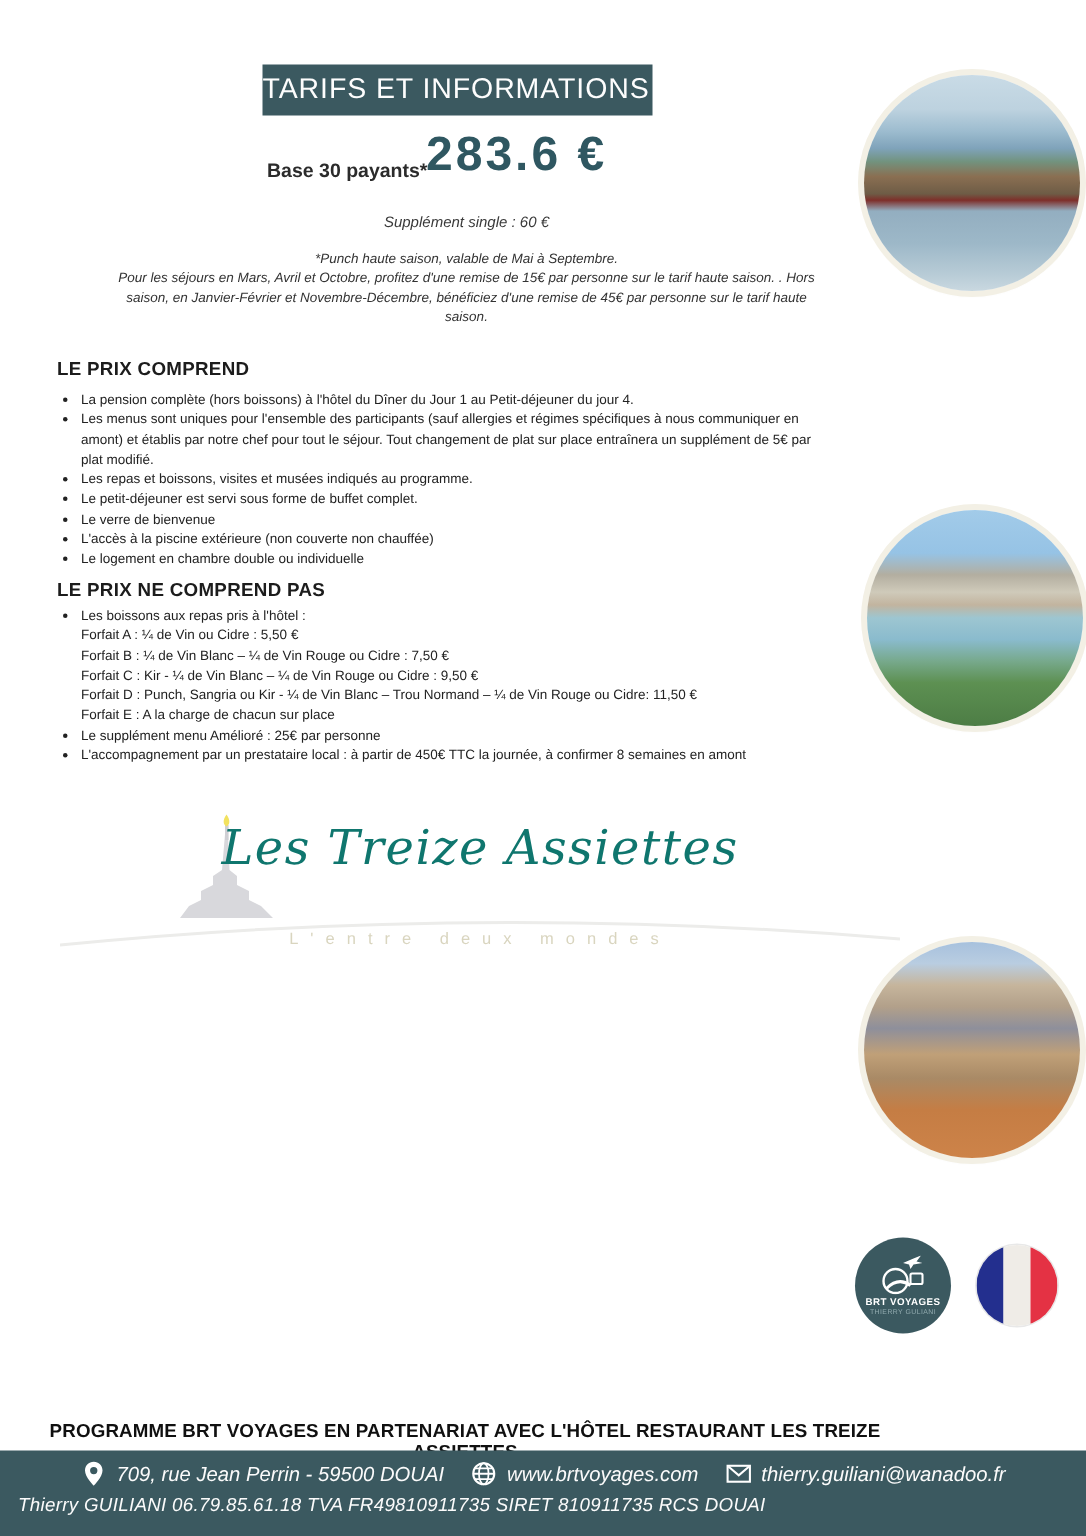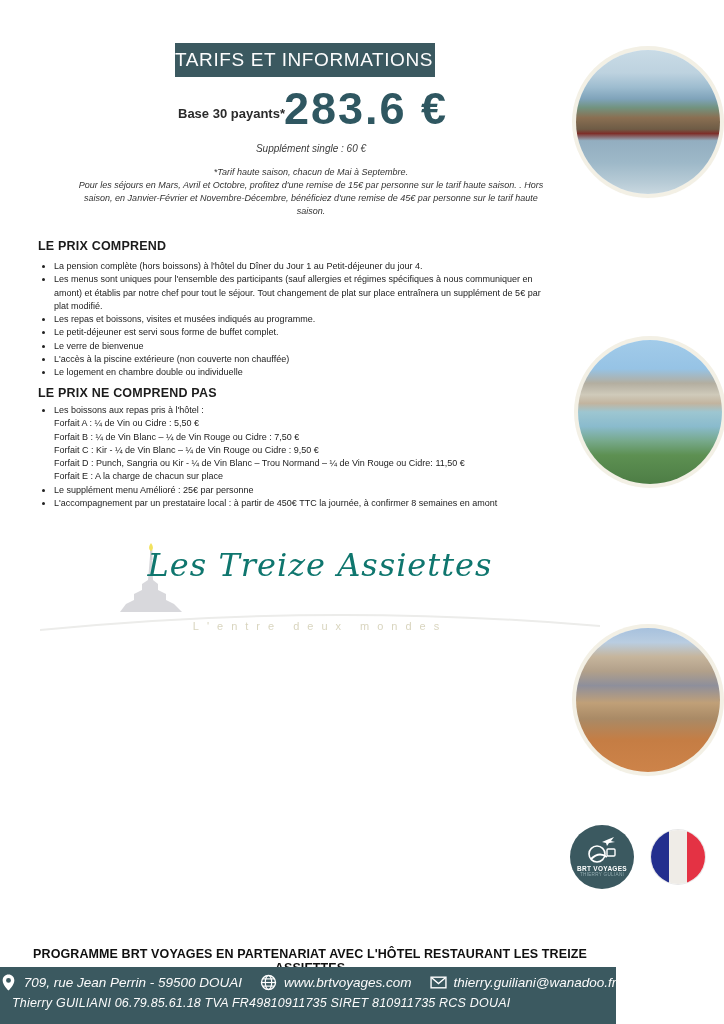--- a/index.html
+++ b/index.html
@@ -11,21 +11,21 @@
   
   .title-box{
     position:absolute;left:175px;top:43px;width:260px;height:34px;
     background:#3b5960;color:#fdfdfd;display:flex;align-items:center;justify-content:flex-start;
     font-size:19px;font-weight:500;letter-spacing:.6px;
   }
   .price-label{
     position:absolute;left:178px;top:106px;font-size:13px;font-weight:700;color:#2b2b2b;
   }
   .price-value{
-    position:absolute;left:284px;top:86px;font-size:45px;font-weight:700;
+    position:absolute;left:284px;top:86px;font-size:32px;font-weight:700;
     color:#2f5761;letter-spacing:2px;line-height:1;
   }
   .supplement{
     position:absolute;left:51px;top:143px;width:520px;text-align:center;
     font-size:10px;font-style:italic;font-weight:500;color:#3a3a3a;
   }
   .season-note{
     position:absolute;left:76px;top:166px;width:470px;text-align:center;
     font-size:9px;font-style:italic;color:#333;line-height:13px;
   }
@@ -83,21 +83,21 @@
   .flag>div{flex:1;}
   .flag .b{background:#232f8e;}
   .flag .w{background:#efece7;}
   .flag .r{background:#e43244;}
   
   .partnership{
     position:absolute;left:0;top:947px;width:620px;text-align:center;
     font-size:12.5px;font-weight:700;color:#101010;letter-spacing:.1px;
   }
   .footer-bar{
-    position:absolute;left:0;top:967px;width:616px;height:57px;background:#3b5960;
+    position:absolute;left:0;top:967px;width:724px;height:57px;background:#3b5960;
     color:#fbfbfb;font-style:italic;
   }
   .fb-row1{
     display:flex;align-items:center;justify-content:center;gap:10px;
     padding-top:7px;font-size:13.5px;
   }
   .fb-item{display:flex;align-items:center;gap:7px;white-space:nowrap;}
   .fb-item + .fb-item{margin-left:8px;}
   .fb-row2{
     text-align:left;font-size:12.5px;margin-top:5px;letter-spacing:.2px;margin-left:12px;
@@ -109,21 +109,21 @@
 
 <div class="page">
 
   <div class="title-box">
     <span>TARIFS ET INFORMATIONS</span>
   </div>
   <div class="price-label">Base 30 payants*</div>
   <div class="price-value">283.6 €</div>
   <div class="supplement">Supplément single : 60 €</div>
   <div class="season-note">
-    <div>*Tarif haute saison, chacun de Mai à Septembre.</div>
+    <div>*Punch haute saison, valable de Mai à Septembre.</div>
     <div>Pour les séjours en Mars, Avril et Octobre, profitez d'une remise de 15€ par personne sur le tarif haute saison. . Hors saison, en Janvier-Février et Novembre-Décembre, bénéficiez d'une remise de 45€ par personne sur le tarif haute saison.</div>
   </div>
 
   <div class="section-heading" id="includes-heading">LE PRIX COMPREND</div>
   <ul class="bullets" id="includes-list">
       <li>La pension complète (hors boissons) à l'hôtel du Dîner du Jour 1 au Petit-déjeuner du jour 4.</li>
       <li>Les menus sont uniques pour l'ensemble des participants (sauf allergies et régimes spécifiques à nous communiquer en amont) et établis par notre chef pour tout le séjour. Tout changement de plat sur place entraînera un supplément de 5€ par plat modifié.</li>
       <li>Les repas et boissons, visites et musées indiqués au programme.</li>
       <li>Le petit-déjeuner est servi sous forme de buffet complet.</li>
       <li>Le verre de bienvenue</li>

